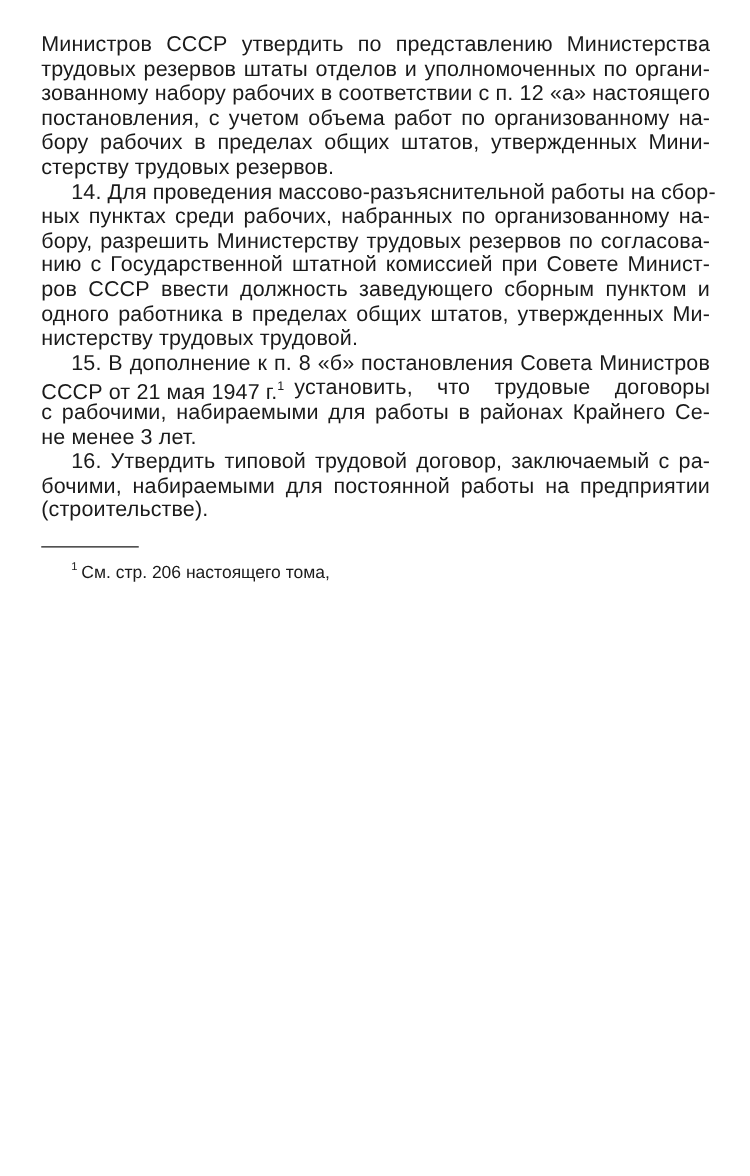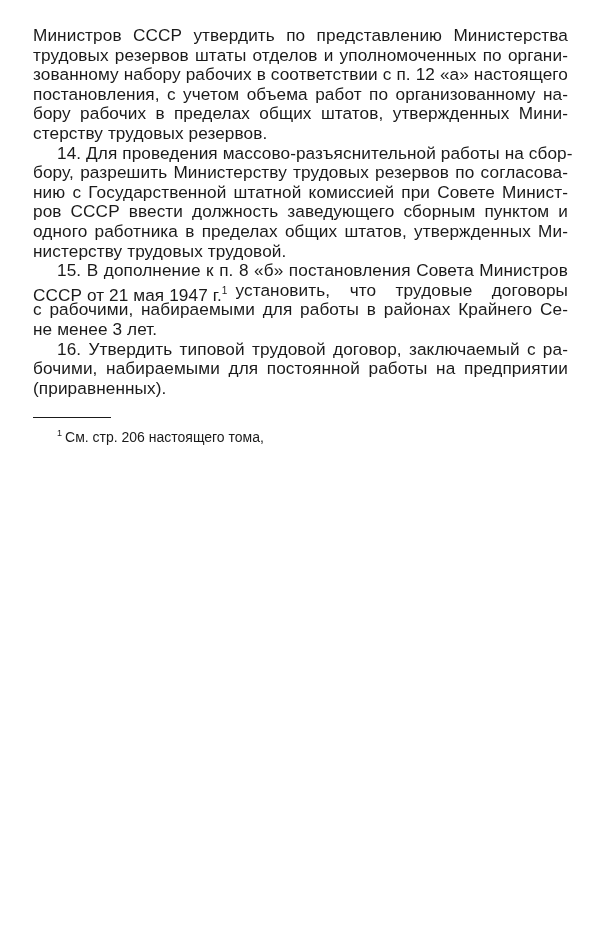--- a/index.html
+++ b/index.html
@@ -73,20 +73,21 @@
     <span class="line">Министров СССР утвердить по представлению Министерства</span>
     <span class="line">трудовых резервов штаты отделов и уполномоченных по органи-</span>
     <span class="line">зованному набору рабочих в соответствии с п. 12 «а» настоящего</span>
     <span class="line">постановления, с учетом объема работ по организованному на-</span>
     <span class="line">бору рабочих в пределах общих штатов, утвержденных Мини-</span>
     <span class="line last">стерству трудовых резервов.</span>
   </div>
 
   <div>
     <span class="line indent">14. Для проведения массово-разъяснительной работы на сбор-</span>
+    <span class="line">ных пунктах среди рабочих, набранных по организованному на-</span>
     <span class="line">бору, разрешить Министерству трудовых резервов по согласова-</span>
     <span class="line">нию с Государственной штатной комиссией при Совете Минист-</span>
     <span class="line">ров СССР ввести должность заведующего сборным пунктом и</span>
     <span class="line">одного работника в пределах общих штатов, утвержденных Ми-</span>
     <span class="line last">нистерству трудовых трудовой.</span>
   </div>
 
   <div>
     <span class="line indent">15. В дополнение к п. 8 «б» постановления Совета Министров</span>
     <span class="line" style="display:flex;justify-content:space-between;text-align:left;">
@@ -95,21 +96,21 @@
       </span>
       <span style="flex:1;text-align:justify;text-align-last:justify;padding-left:8px;">установить, что трудовые договоры</span>
     </span>
     <span class="line">с рабочими, набираемыми для работы в районах Крайнего Се-</span>
     <span class="line last">не менее 3 лет.</span>
   </div>
 
   <div>
     <span class="line indent">16. Утвердить типовой трудовой договор, заключаемый с ра-</span>
     <span class="line">бочими, набираемыми для постоянной работы на предприятии</span>
-    <span class="line last">(приравненных).</span>
+    <span class="line last">(строительстве).</span>
   </div>
 
   <div class="footnote-rule"></div>
   <div class="footnote">
     <span class="sup">1</span><span>См. стр. 206 настоящего тома,</span>
   </div>
 
 </div>
 
 </body></html>

